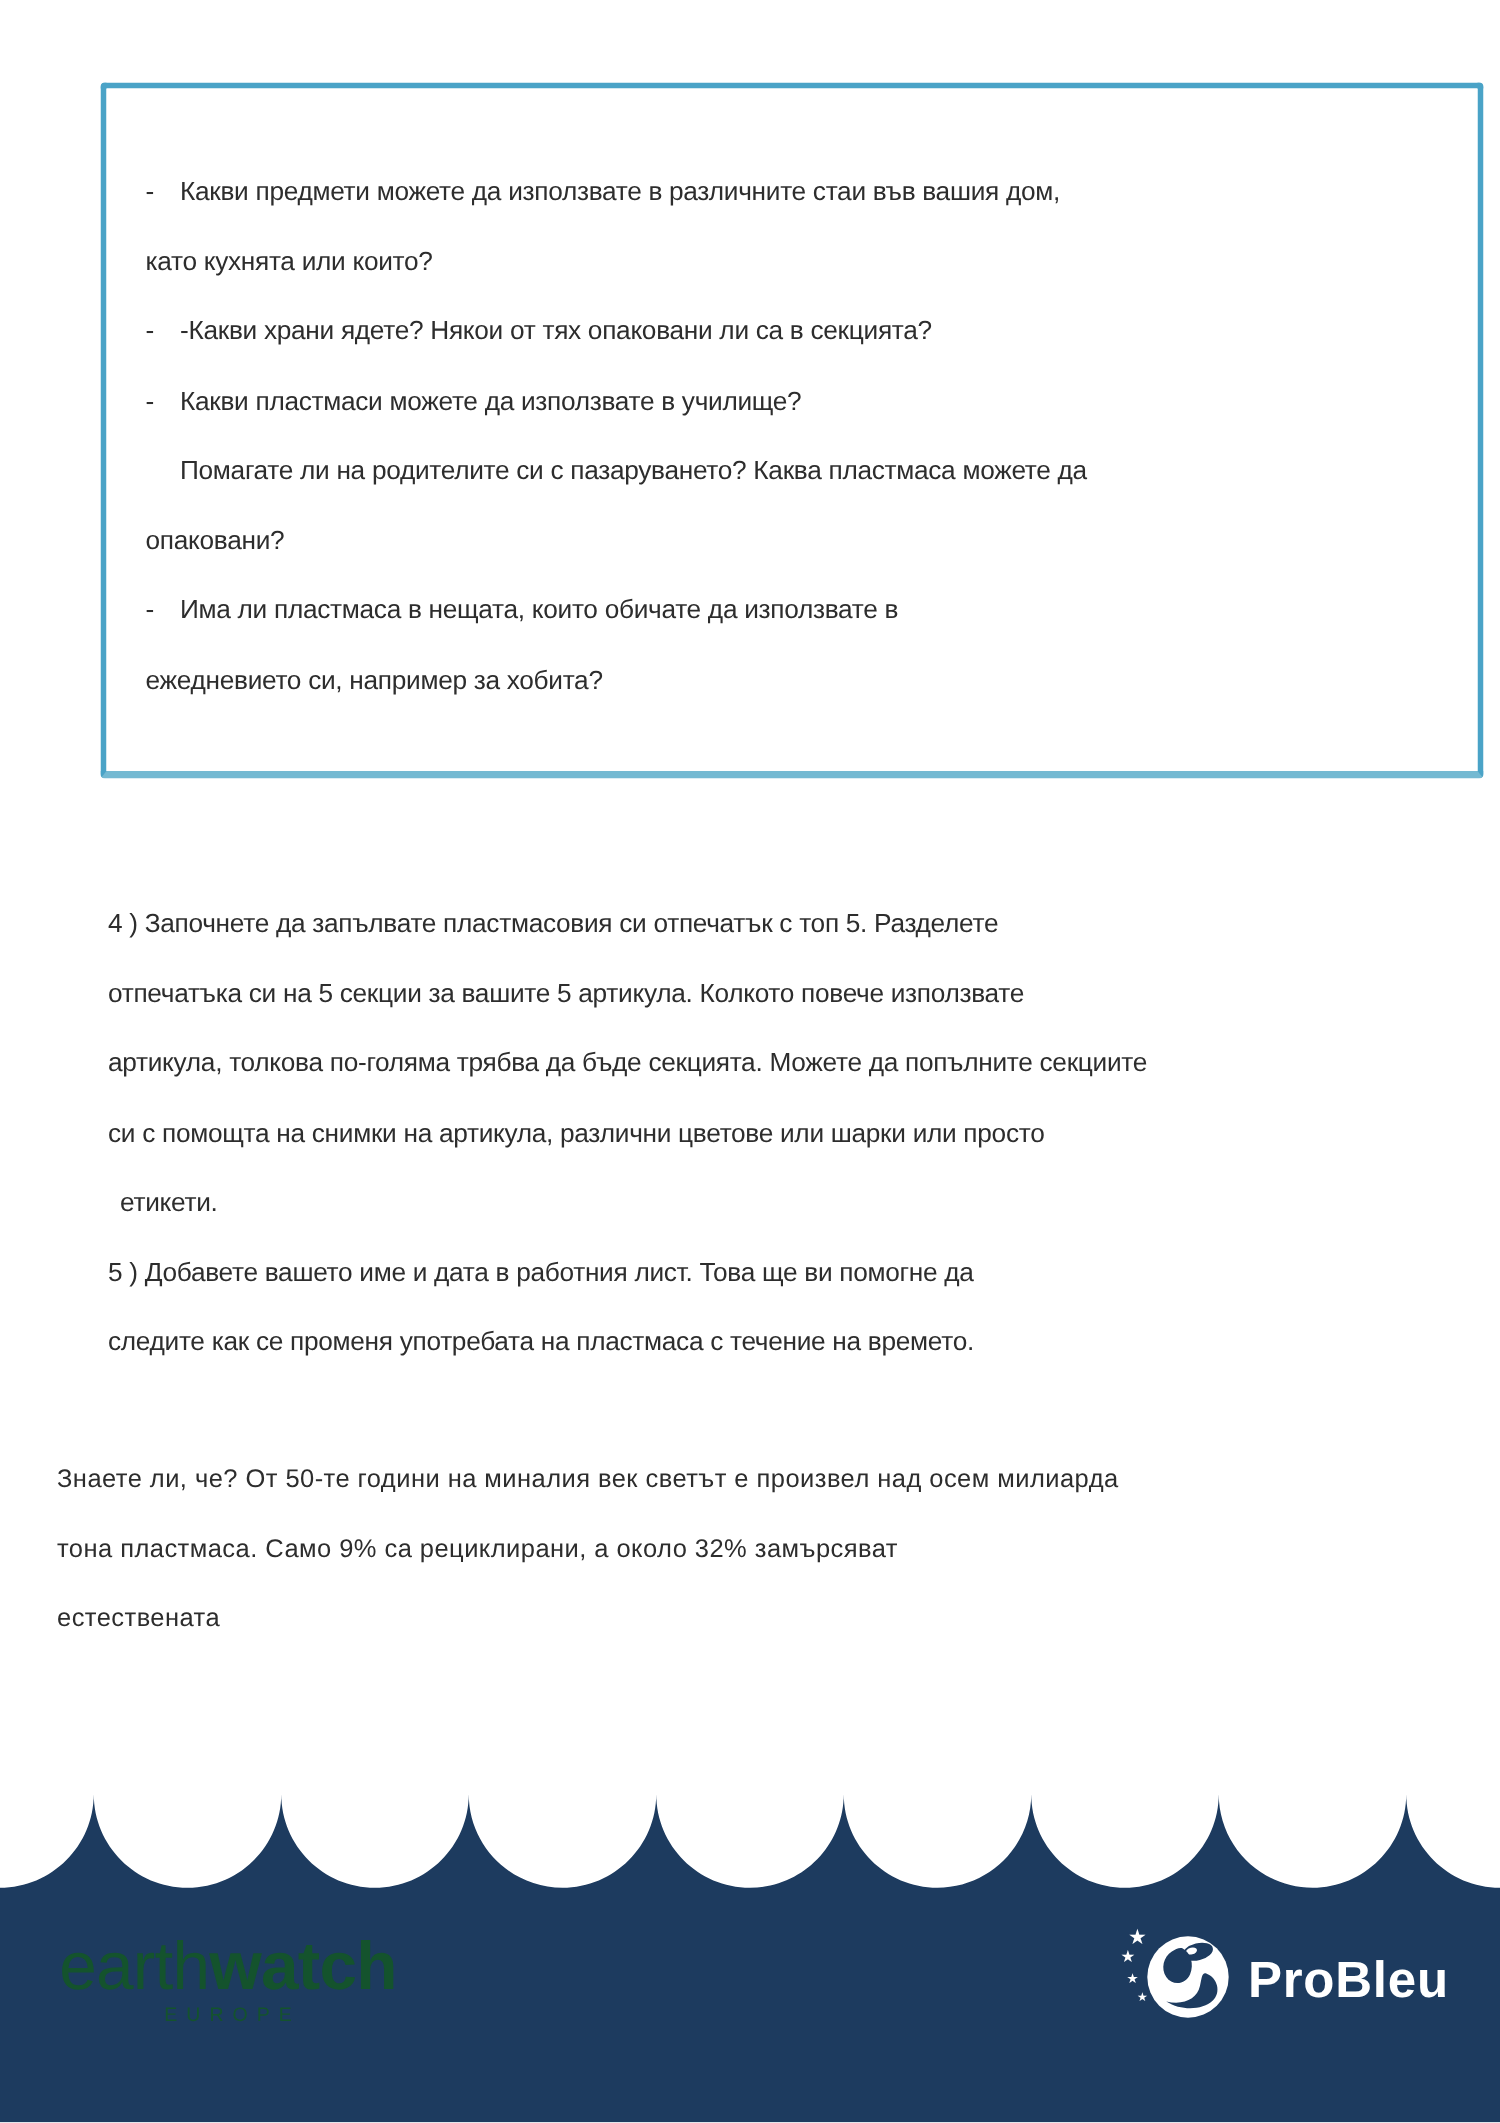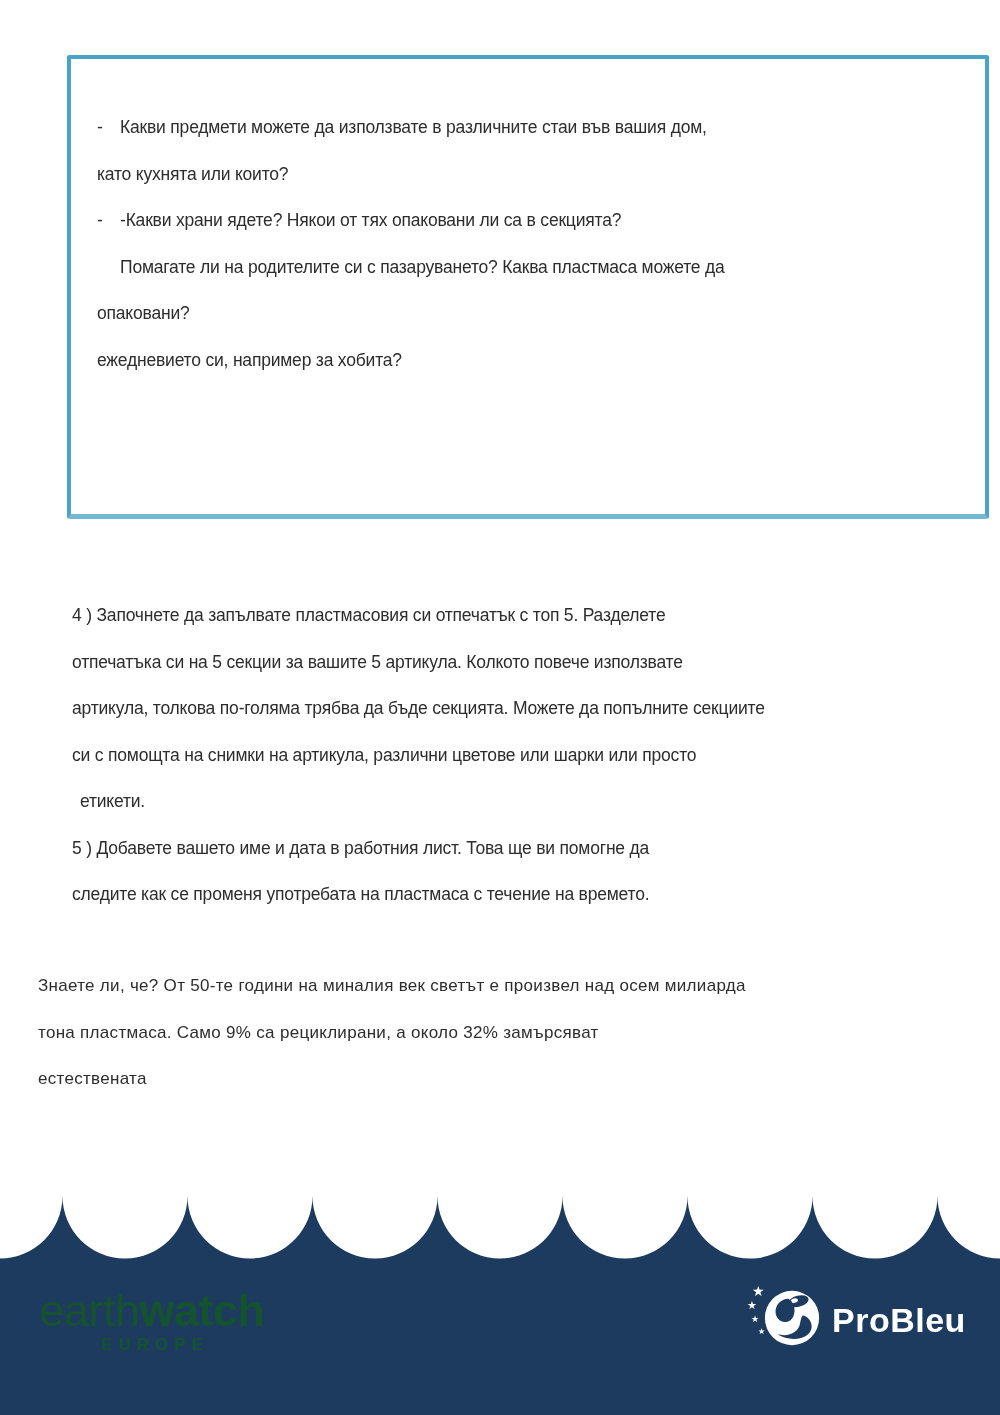--- a/index.html
+++ b/index.html
@@ -71,22 +71,22 @@
   }
   .ew-name {
     font-size: 45px;
     line-height: 38px;
     font-weight: 400;
     letter-spacing: -0.5px;
   }
   .ew-name b { font-weight: 700; }
   .ew-sub {
     margin-top: 5px;
-    font-size: 17px;
-    font-weight: 700;
+    font-size: 13px;
+    font-weight: 400;
     letter-spacing: 6px;
     padding-left: 6px; 
   }
   .probleu-mark {
     position: absolute;
     left: 763px; top: 1289px;
     width: 58px; height: 58px;
   }
   .pb-star {
     position: absolute;
@@ -107,22 +107,24 @@
   }
 </style>
 </head>
 <body>
 
 <div class="question-box">
   <div class="box-lines">
     <div class="qline"><span class="qbullet">-</span><span>Какви предмети можете да използвате в различните стаи във вашия дом,</span></div>
     <div class="qline"><span class="qbullet"></span><span>като кухнята или които?</span></div>
     <div class="qline"><span class="qbullet">-</span><span>-Какви храни ядете? Някои от тях опаковани ли са в секцията?</span></div>
+    <div class="qline"><span class="qbullet">-</span><span>Какви пластмаси можете да използвате в училище?</span></div>
     <div class="qline ind23"><span class="qbullet"></span><span>Помагате ли на родителите си с пазаруването? Каква пластмаса можете да</span></div>
     <div class="qline"><span class="qbullet"></span><span>опаковани?</span></div>
+    <div class="qline"><span class="qbullet">-</span><span>Има ли пластмаса в нещата, които обичате да използвате в</span></div>
     <div class="qline"><span class="qbullet"></span><span>ежедневието си, например за хобита?</span></div>
   </div>
 </div>
 
 <div class="instructions">
   <div class="iline">4 ) Започнете да запълвате пластмасовия си отпечатък с топ 5. Разделете</div>
   <div class="iline">отпечатъка си на 5 секции за вашите 5 артикула. Колкото повече използвате</div>
   <div class="iline">артикула, толкова по-голяма трябва да бъде секцията. Можете да попълните секциите</div>
   <div class="iline">си с помощта на снимки на артикула, различни цветове или шарки или просто</div>
   <div class="iline ind8">етикети.</div>

